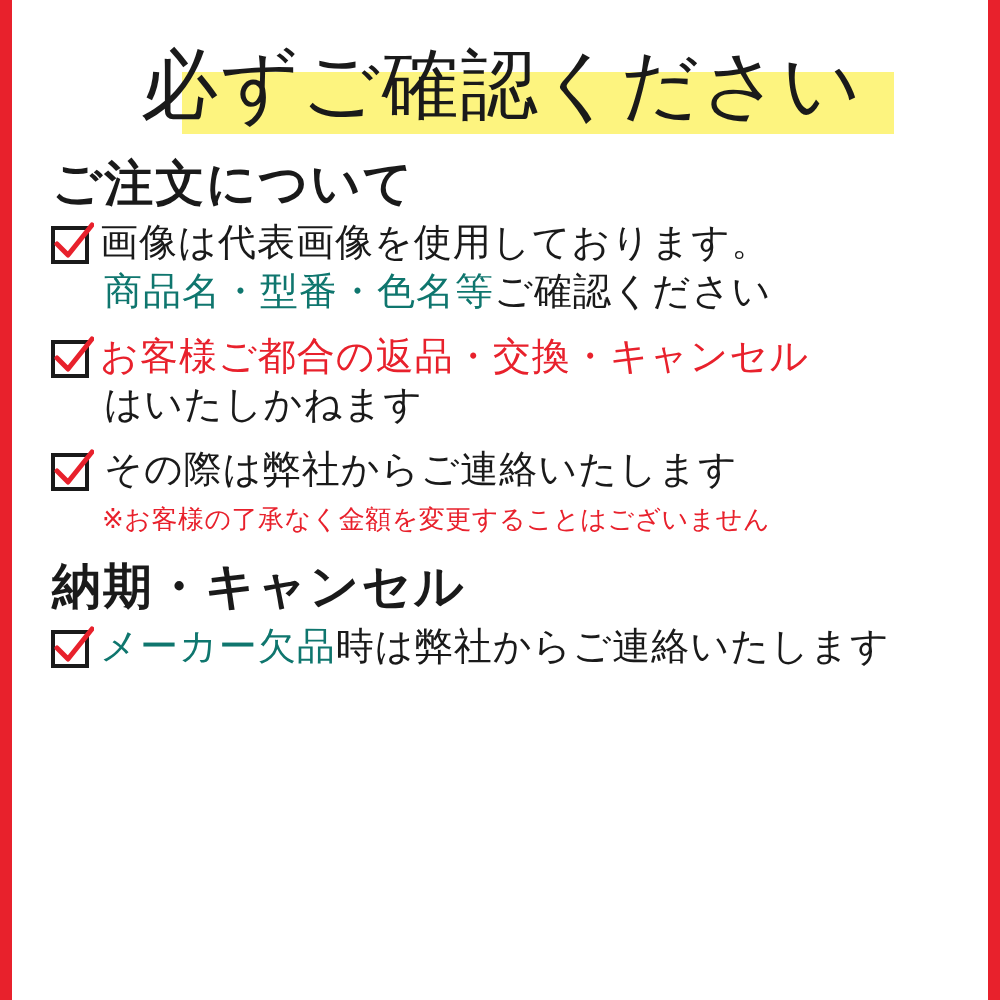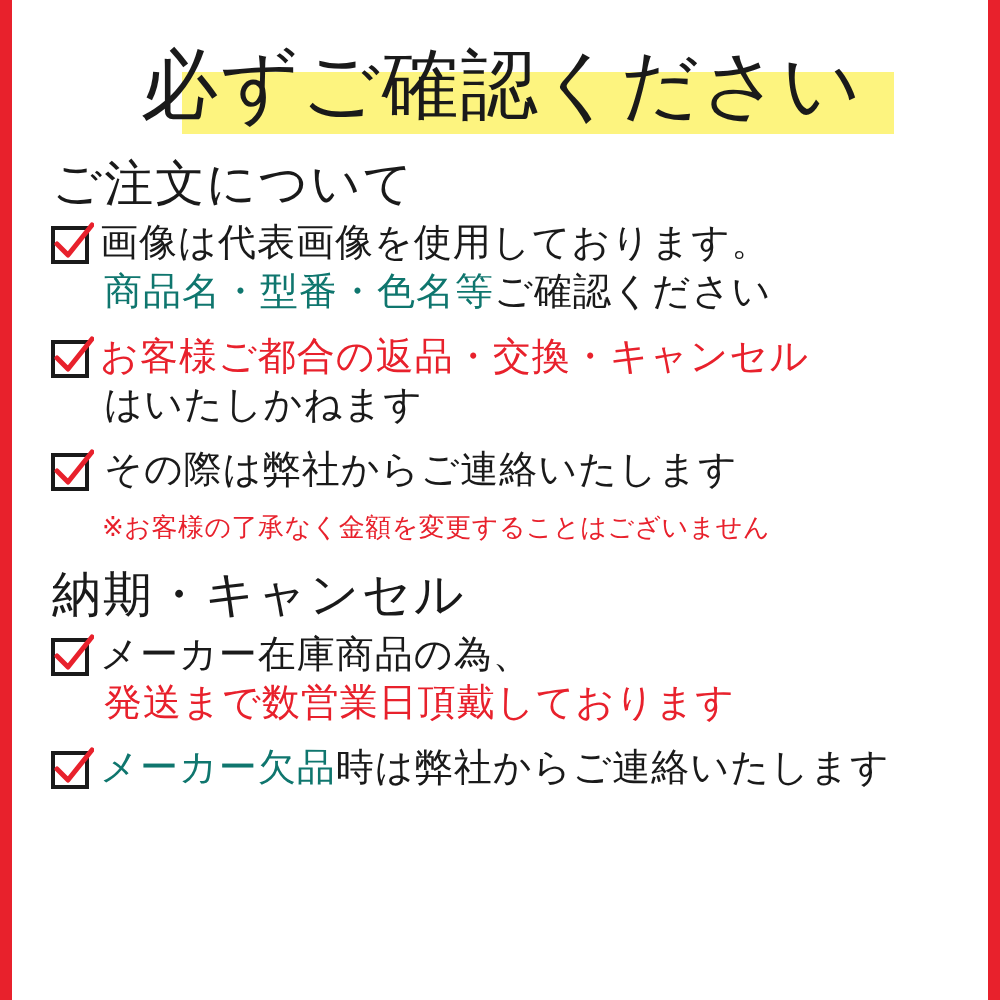--- a/index.html
+++ b/index.html
@@ -63,21 +63,21 @@
     font-size: 77px;
     line-height: 1.0;
     font-weight: normal;
     color: #1a1a1a;
     letter-spacing: 2px;
     white-space: nowrap;
   }
 
   .section-heading {
     font-size: 49px;
-    font-weight: normal;
+    font-weight: bold;
     color: #1a1a1a;
     letter-spacing: 2px;
     margin: 6px 0 6px 10px;
     line-height: 1.15;
     white-space: nowrap;
   }
   .section-heading.second {
     margin-top: 22px;
   }
 
@@ -109,21 +109,21 @@
   }
   .line.red { color: #e8212c; }
   .line.indent { padding-left: 4px; }
   .note {
     font-size: 26px;
     line-height: 1.3;
     color: #e8212c;
     letter-spacing: 0.5px;
     white-space: nowrap;
     padding-left: 2px;
-    margin-top: 18px;
+    margin-top: 10px;
   }
   .seg-red { color: #0f766e; }
   .seg-black { color: #1a1a1a; text-align: center; }
 </style>
 </head>
 <body>
 
 <div class="page">
   <div class="edge edge-left"></div>
   <div class="edge edge-right"></div>
@@ -171,32 +171,20 @@
         </svg>
       </span>
       <span class="lines">
         <div class="line indent">その際は弊社からご連絡いたします</div>
         <div class="note">※お客様の了承なく金額を変更することはございません</div>
       </span>
     </div>
 
     <div class="section-heading second">納期・キャンセル</div>
 
-    <div class="item">
-      <span class="check">
-        <svg width="44" height="44" viewBox="0 0 44 44">
-          <rect x="3" y="6" width="34" height="34" fill="#ffffff" stroke="#1a1a1a" stroke-width="4"></rect>
-          <path d="M7 22 L18 33 L42 3" fill="none" stroke="#e8212c" stroke-width="5" stroke-linecap="round" stroke-linejoin="round"></path>
-        </svg>
-      </span>
-      <span class="lines">
-        <div class="line">メーカー在庫商品の為、</div>
-        <div class="line red indent">発送まで数営業日頂戴しております</div>
-      </span>
-    </div>
 
     <div class="item">
       <span class="check">
         <svg width="44" height="44" viewBox="0 0 44 44">
           <rect x="3" y="6" width="34" height="34" fill="#ffffff" stroke="#1a1a1a" stroke-width="4"></rect>
           <path d="M7 22 L18 33 L42 3" fill="none" stroke="#e8212c" stroke-width="5" stroke-linecap="round" stroke-linejoin="round"></path>
         </svg>
       </span>
       <span class="lines">
         <div class="line"><span class="seg-red">メーカー欠品</span><span class="seg-black">時は弊社からご連絡いたします</span></div>

